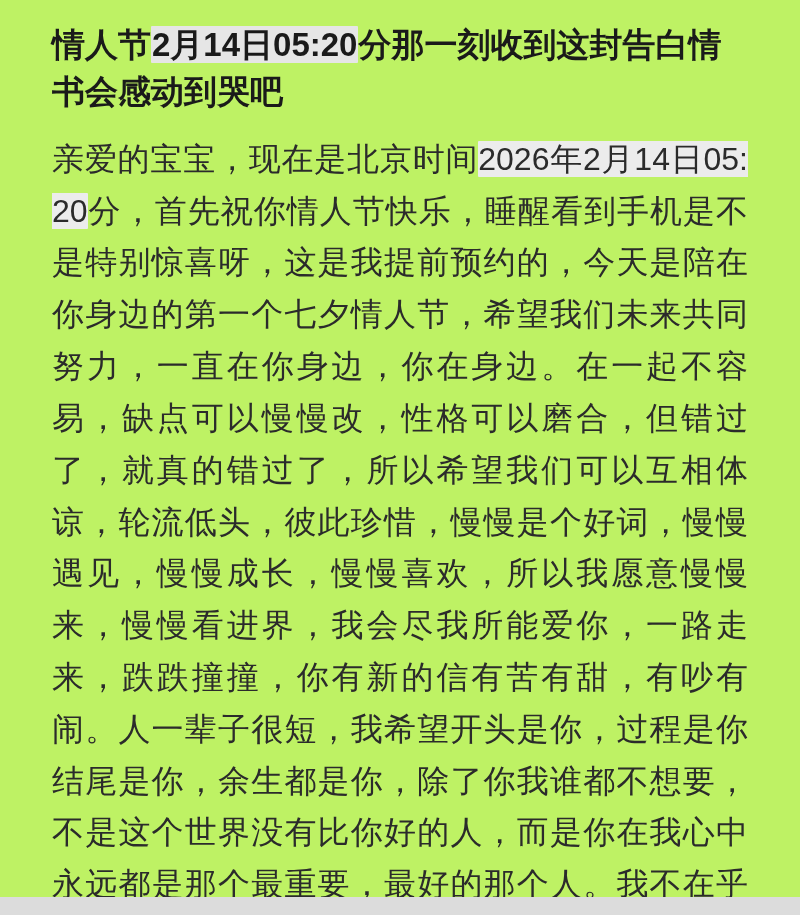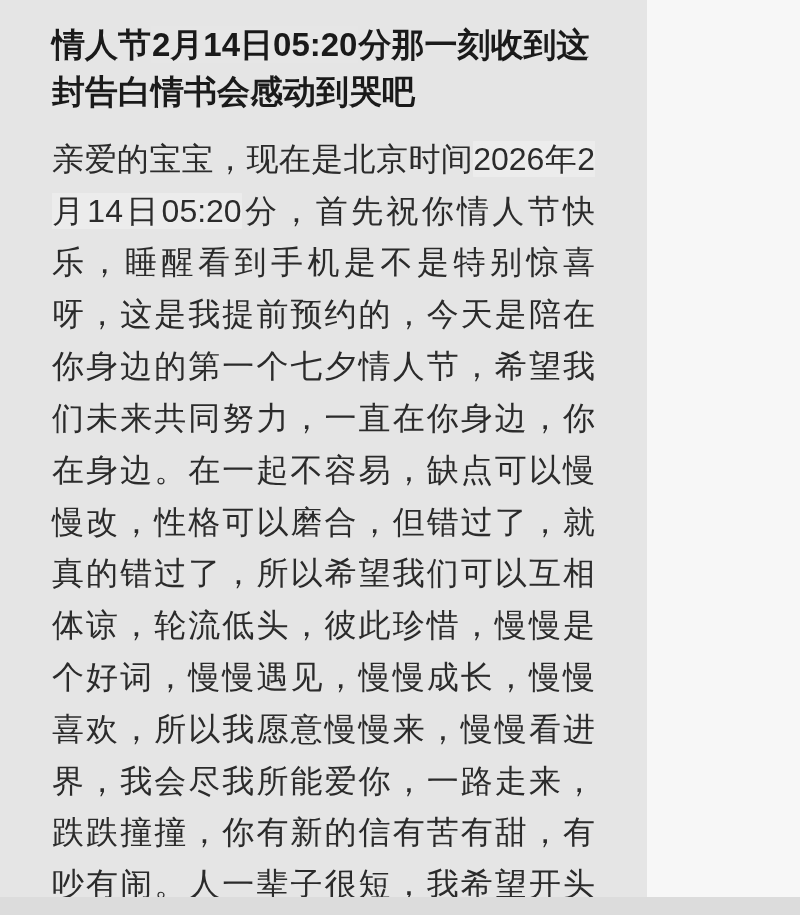--- a/index.html
+++ b/index.html
@@ -8,23 +8,23 @@
   }
   body {
     width: 800px;
     height: 915px;
     background: #f7f7f7;
     font-family: "Liberation Sans", "DejaVu Sans", sans-serif;
     overflow: hidden;
   }
   .page {
     position: relative;
-    width: 647px;
+    width: 800px;
     height: 915px;
-    background: #e5e5e5;
+    background: #bef264;
     box-sizing: border-box;
     padding: 22px 52px 0 52px;
   }
   .article-title {
     font-size: 33px;
     font-weight: bold;
     color: #1a1a1a;
     line-height: 1.42;
     letter-spacing: 0px;
     margin: 0 0 18px 0;

